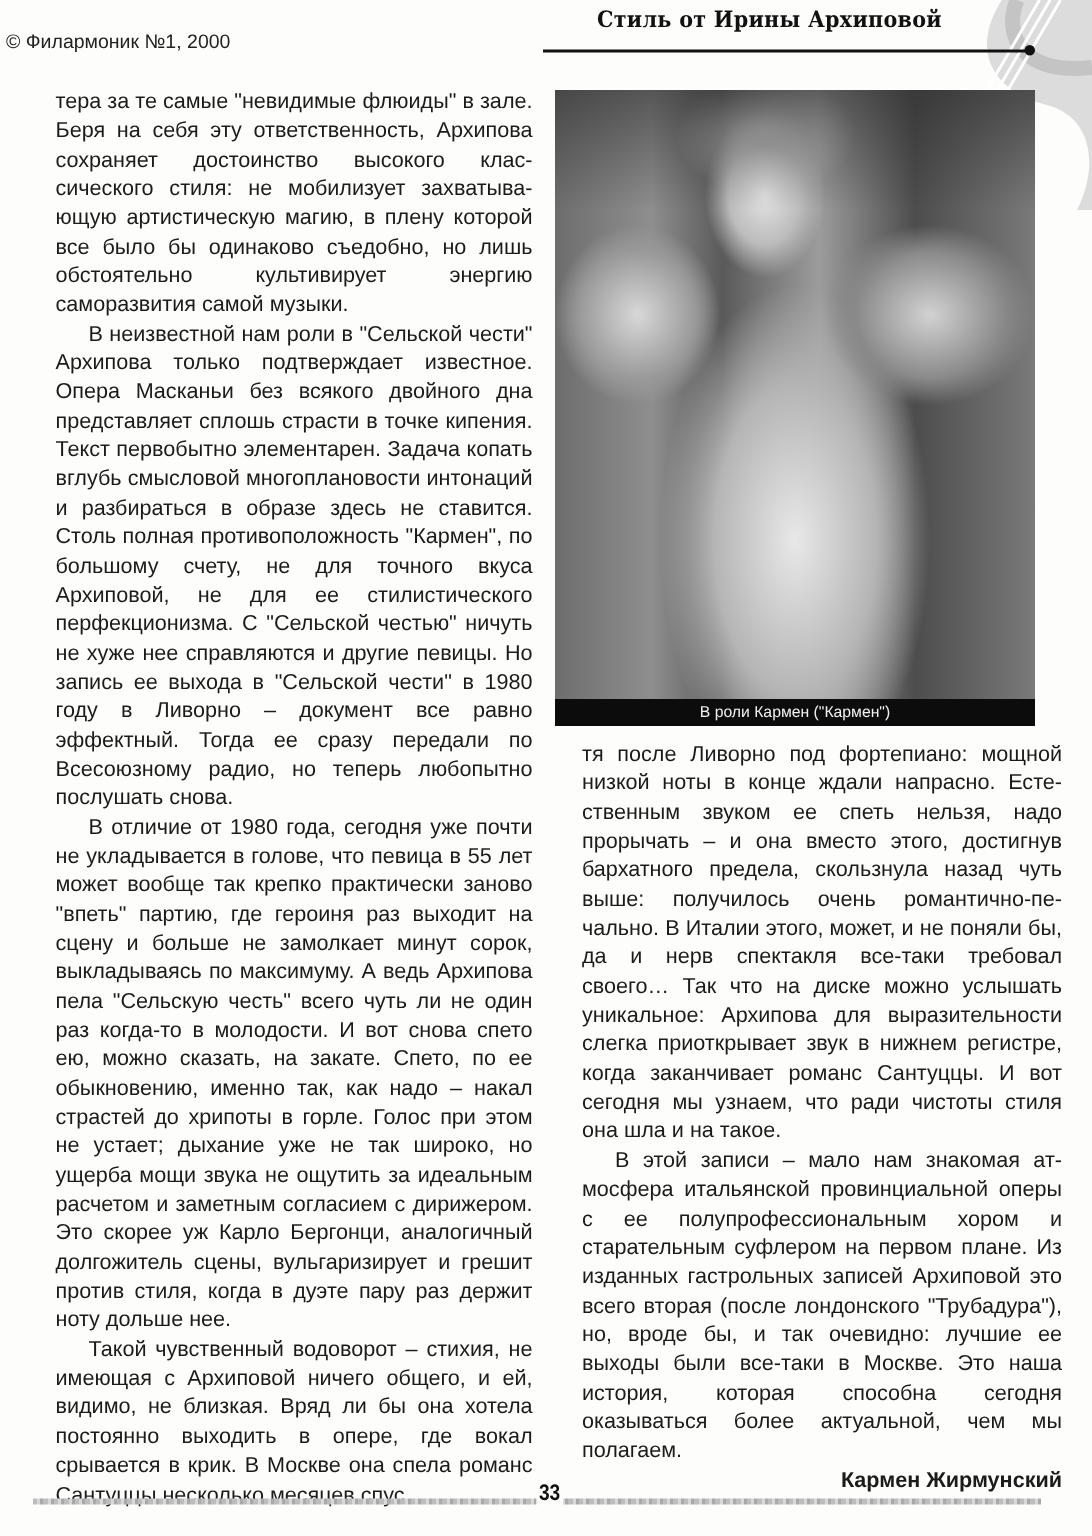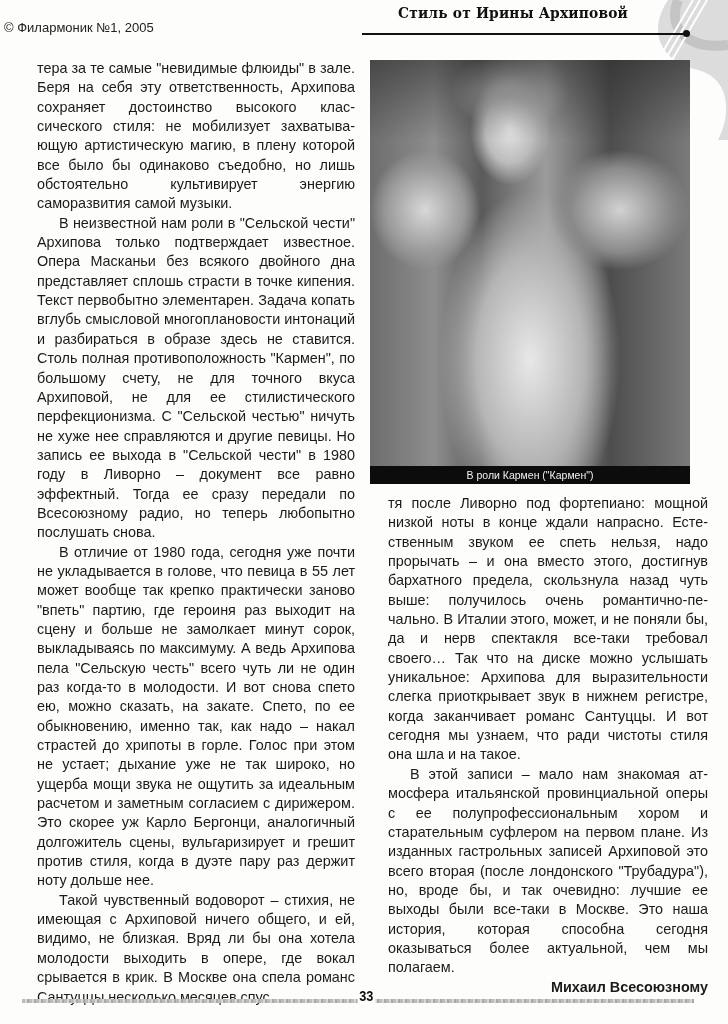--- a/index.html
+++ b/index.html
@@ -77,37 +77,37 @@
 <div class="deco">
   <svg width="90" height="140" viewBox="0 0 90 140">
     <path d="M30 0 C 10 30, 20 60, 60 70 C 90 78, 95 110, 80 140 L 90 140 L 90 0 Z" fill="#dcdcdc"></path>
     <path d="M40 0 C 30 25, 45 50, 90 45" stroke="#c4c4c4" stroke-width="10" fill="none"></path>
     <line x1="55" y1="0" x2="20" y2="60" stroke="#ffffff" stroke-width="2"></line>
     <line x1="62" y1="0" x2="27" y2="60" stroke="#ffffff" stroke-width="2"></line>
     <line x1="69" y1="0" x2="34" y2="60" stroke="#ffffff" stroke-width="2"></line>
   </svg>
 </div>
 
-<div class="copyright">© Филармоник №1, 2005</div>
+<div class="copyright">© Филармоник №1, 2000</div>
 <div class="section-title">Стиль от Ирины Архиповой</div>
 <div class="title-rule"></div>
 <div class="title-dot"></div>
 
 <div class="col col-left">
   <p>тера за те самые "невидимые флюиды" в за­ле. Беря на себя эту ответственность, Архи­пова сохраняет достоинство высокого клас­сического стиля: не мобилизует захватыва­ющую артистическую магию, в плену которой все было бы одинаково съедобно, но лишь обстоятельно культивирует энер­гию саморазвития самой музыки.</p>
   <p class="indent">В неизвестной нам роли в "Сельской чес­ти" Архипова только подтверждает извест­ное. Опера Масканьи без всякого двойного дна представляет сплошь страсти в точке кипения. Текст первобытно элементарен. Задача копать вглубь смысловой многопла­новости интонаций и разбираться в образе здесь не ставится. Столь полная противопо­ложность "Кармен", по большому счету, не для точного вкуса Архиповой, не для ее сти­листического перфекционизма. С "Сельс­кой честью" ничуть не хуже нее справляют­ся и другие певицы. Но запись ее выхода в "Сельской чести" в 1980 году в Ливорно – документ все равно эффектный. Тогда ее сразу передали по Всесоюзному радио, но теперь любопытно послушать снова.</p>
   <p class="indent">В отличие от 1980 года, сегодня уже почти не укладывается в голове, что певи­ца в 55 лет может вообще так крепко прак­тически заново "впеть" партию, где героиня раз выходит на сцену и больше не замол­кает минут сорок, выкладываясь по макси­муму. А ведь Архипова пела "Сельскую честь" всего чуть ли не один раз когда-то в молодости. И вот снова спето ею, можно сказать, на закате. Спето, по ее обыкнове­нию, именно так, как надо – накал страстей до хрипоты в горле. Голос при этом не ус­тает; дыхание уже не так широко, но ущер­ба мощи звука не ощутить за идеальным расчетом и заметным согласием с дириже­ром. Это скорее уж Карло Бергонци, ана­логичный долгожитель сцены, вульгаризи­рует и грешит против стиля, когда в дуэте пару раз держит ноту дольше нее.</p>
-  <p class="indent">Такой чувственный водоворот – стихия, не имеющая с Архиповой ничего общего, и ей, видимо, не близкая. Вряд ли бы она хотела молодости выходить в опере, где во­кал срывается в крик. В Москве она спела романс Сантуццы несколько месяцев спус­</p>
+  <p class="indent">Такой чувственный водоворот – стихия, не имеющая с Архиповой ничего общего, и ей, видимо, не близкая. Вряд ли бы она хотела постоянно выходить в опере, где во­кал срывается в крик. В Москве она спела романс Сантуццы несколько месяцев спус­</p>
 </div>
 
 <div class="photo">
   <div class="photo-shade"></div>
   <div class="caption-bar">В роли Кармен ("Кармен")</div>
 </div>
 
 <div class="col col-right">
   <p>тя после Ливорно под фортепиано: мощной низкой ноты в конце ждали напрасно. Есте­ственным звуком ее спеть нельзя, надо прорычать – и она вместо этого, достигнув бархатного предела, скользнула назад чуть выше: получилось очень романтично-пе­чально. В Италии этого, может, и не поняли бы, да и нерв спектакля все-таки требовал своего… Так что на диске можно услышать уникальное: Архипова для выразительнос­ти слегка приоткрывает звук в нижнем ре­гистре, когда заканчивает романс Сантуц­цы. И вот сегодня мы узнаем, что ради чис­тоты стиля она шла и на такое.</p>
   <p class="indent">В этой записи – мало нам знакомая ат­мосфера итальянской провинциальной оперы с ее полупрофессиональным хором и старательным суфлером на первом пла­не. Из изданных гастрольных записей Ар­хиповой это всего вторая (после лондонс­кого "Трубадура"), но, вроде бы, и так оче­видно: лучшие ее выходы были все-таки в Москве. Это наша история, которая спо­собна сегодня оказываться более актуаль­ной, чем мы полагаем.</p>
-  <p class="signature">Михаил Всесоюзному</p>
+  <p class="signature">Кармен Жирмунский</p>
 </div>
 
 <div class="footer-rule"></div>
 <div class="page-number">33</div>
 
 </body></html>

